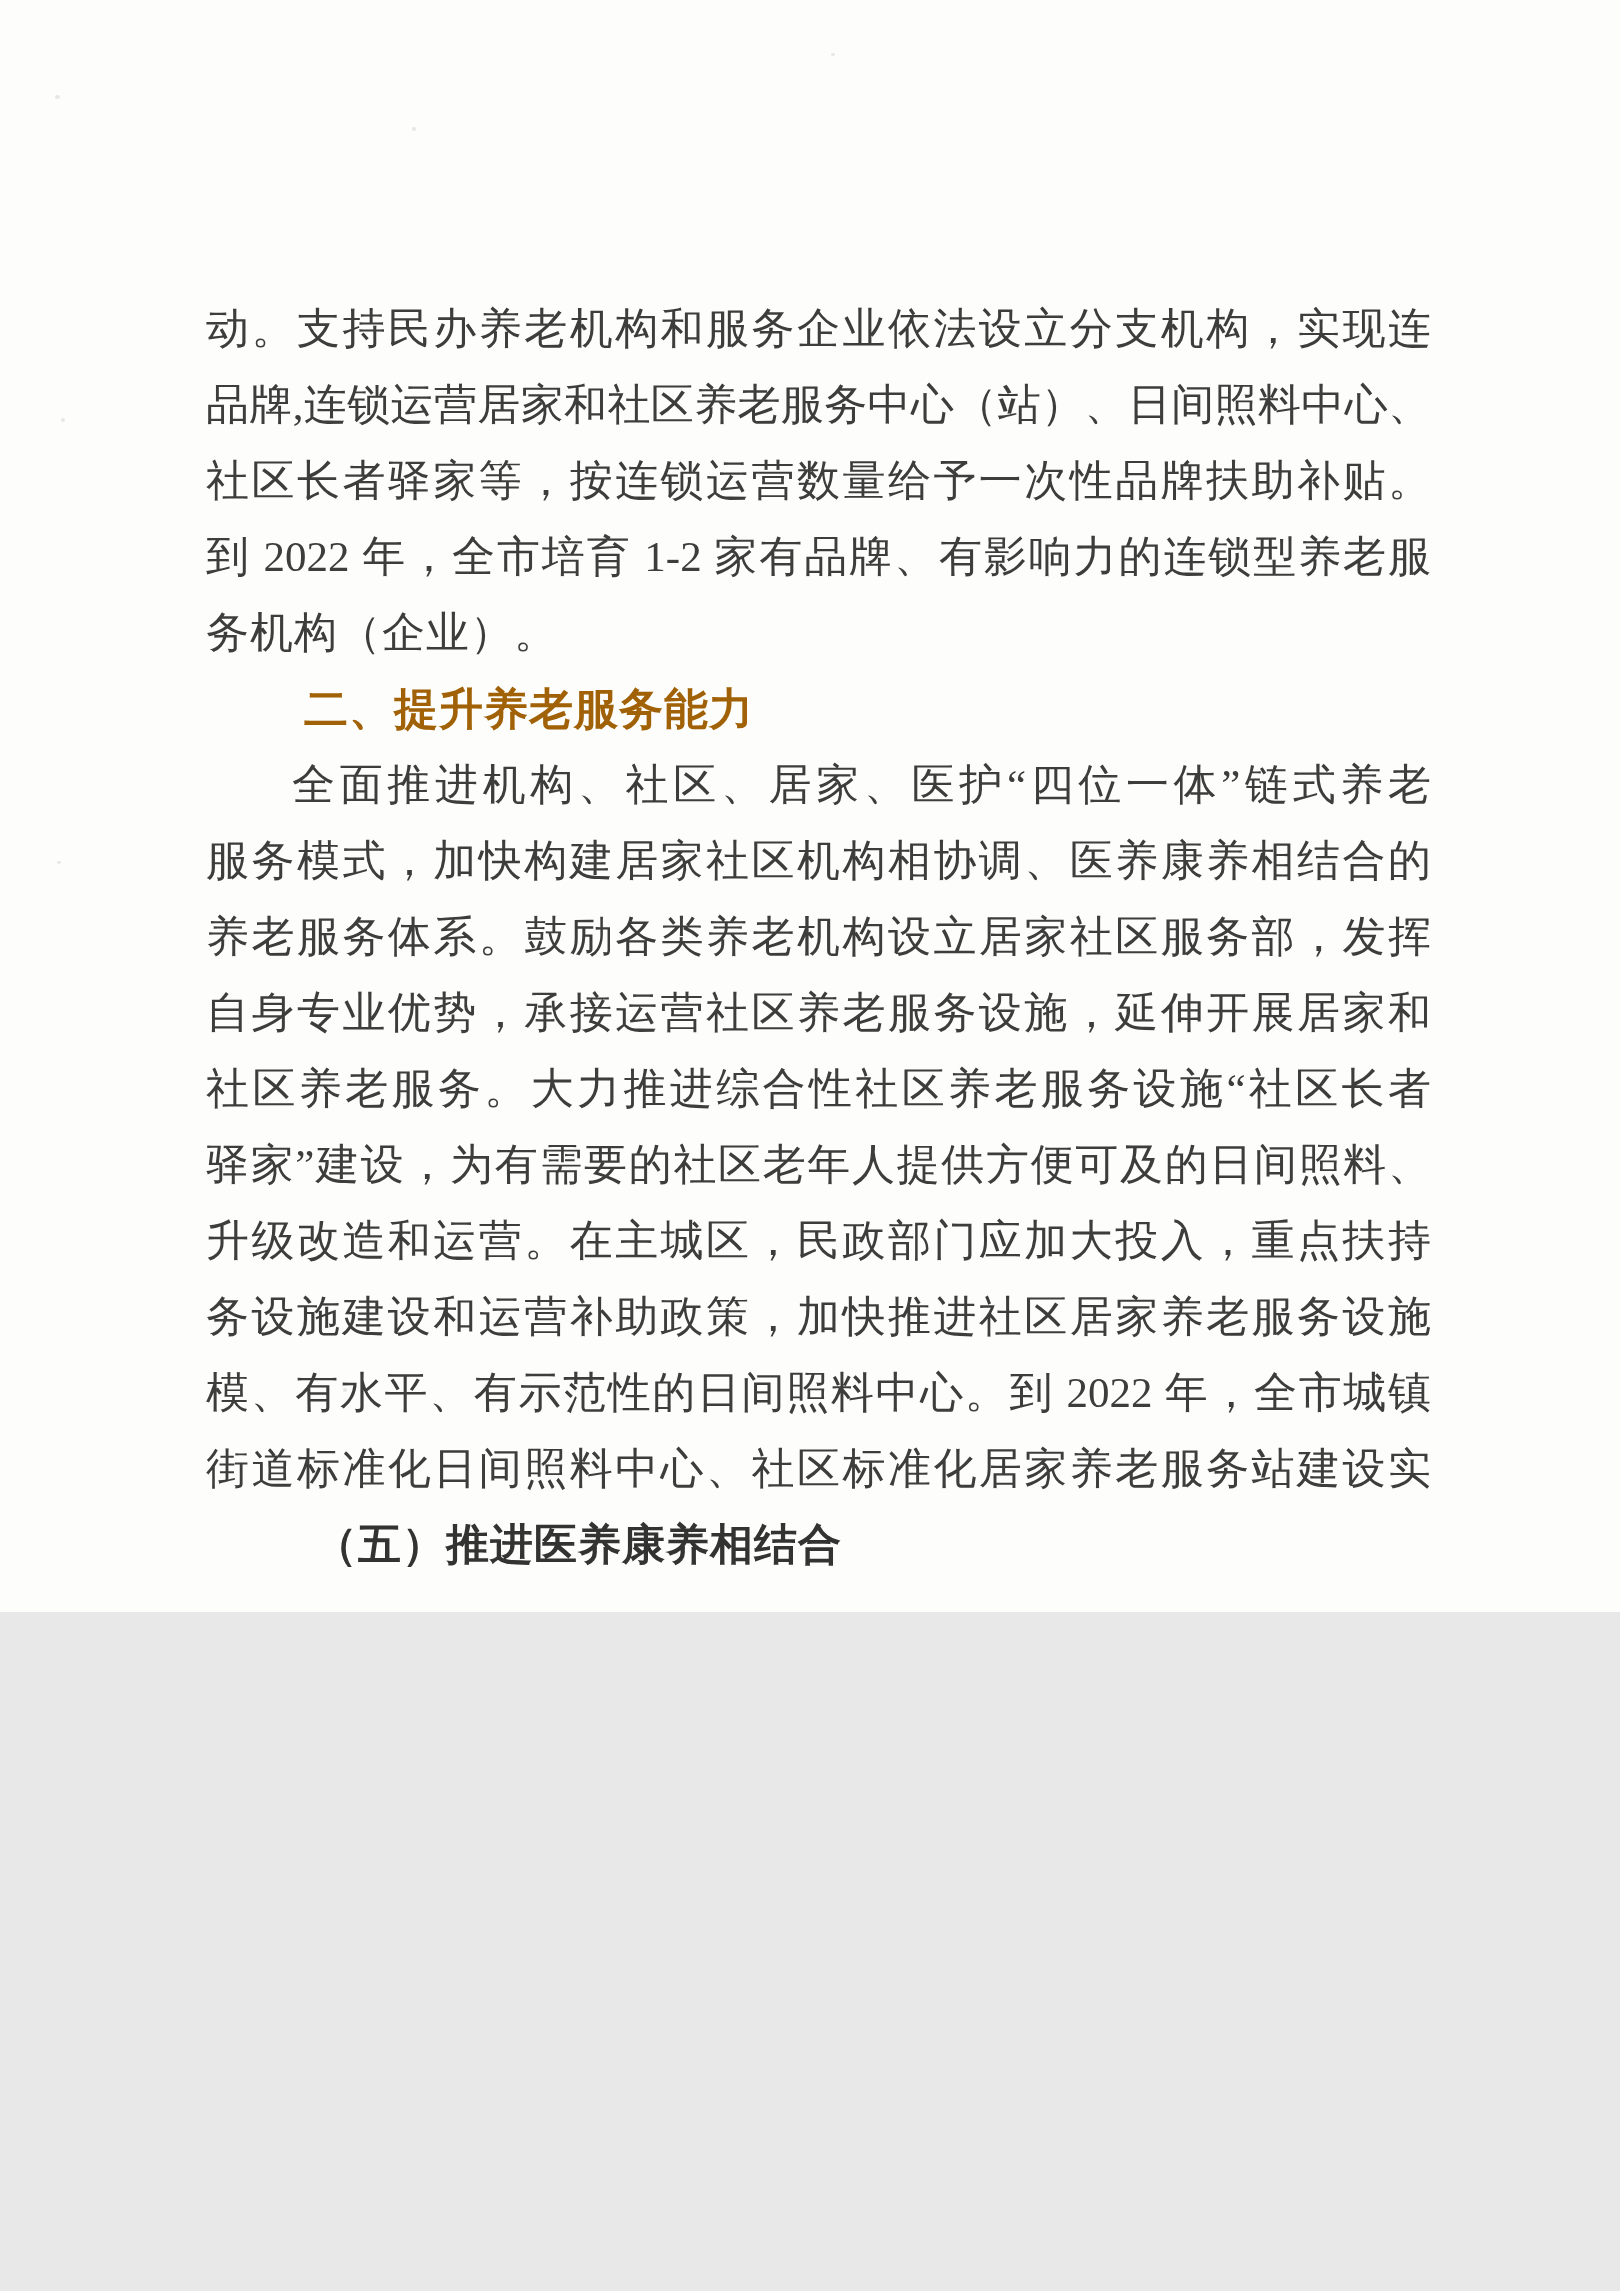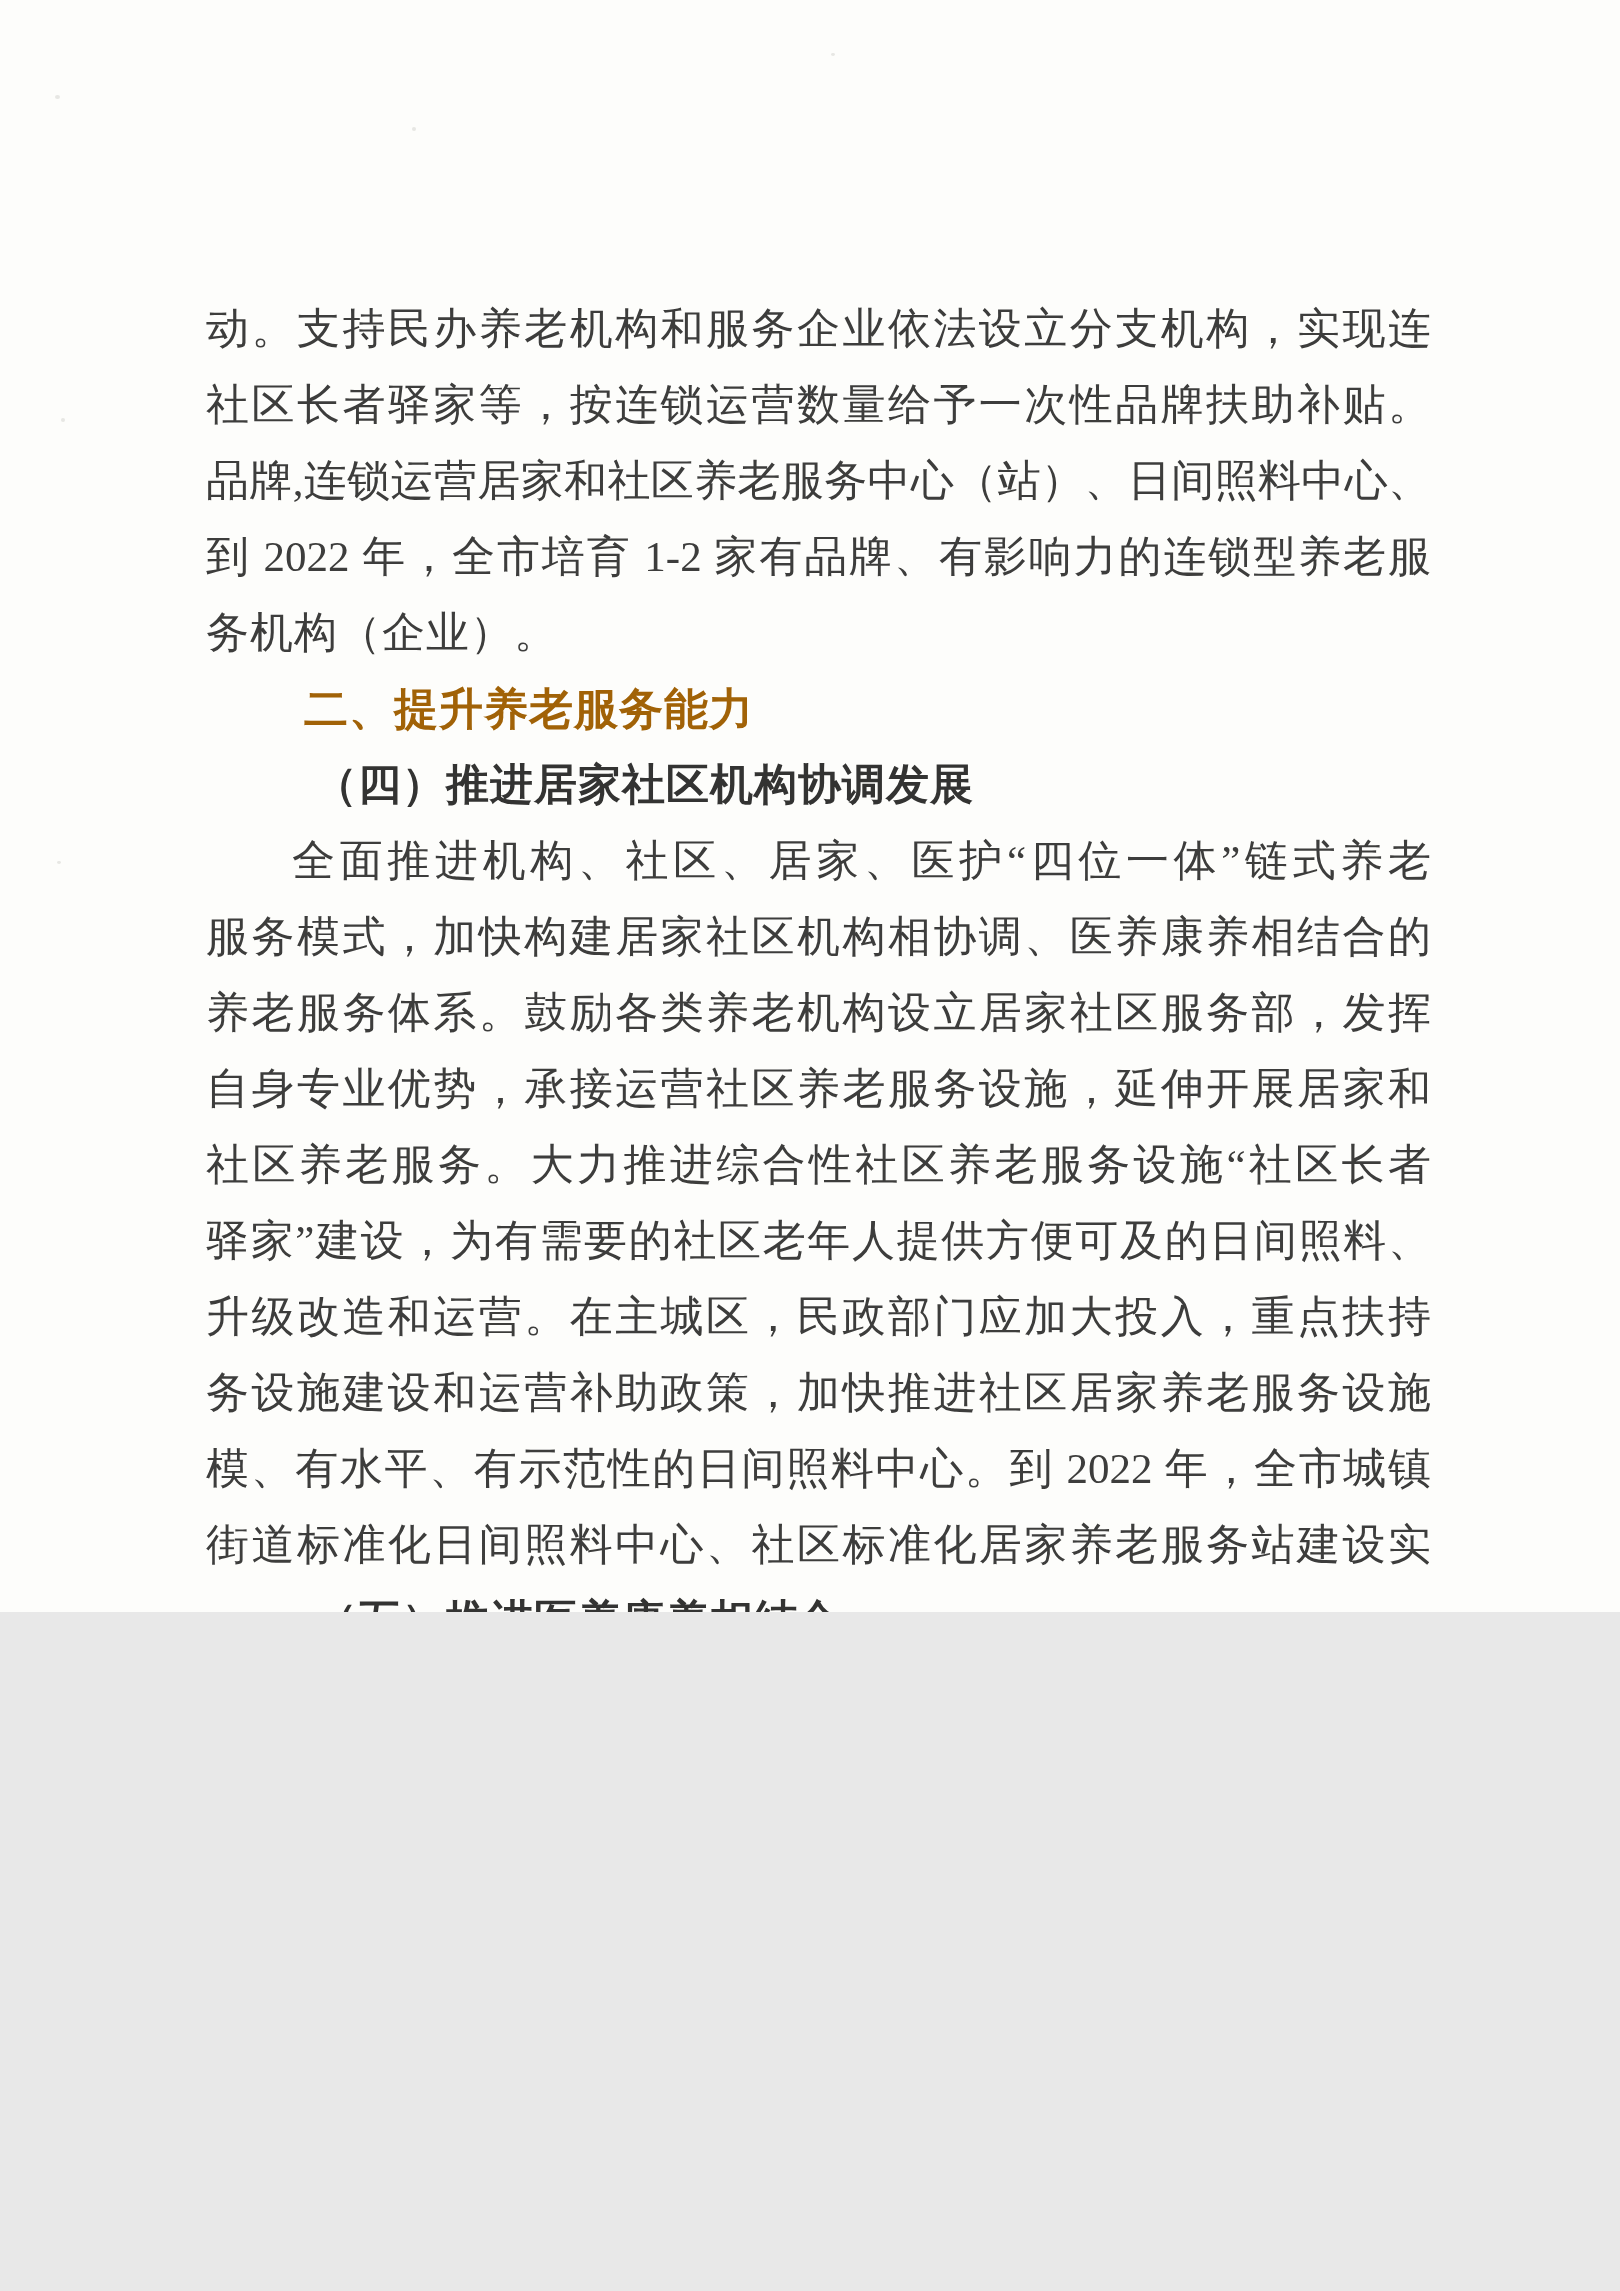--- a/index.html
+++ b/index.html
@@ -70,26 +70,25 @@
     letter-spacing: 0;
   }
 </style>
 </head>
 <body>
 
 <div class="page">
 
   <div class="text-block">
     <div class="line just">动。支持民办养老机构和服务企业依法设立分支机构，实现连</div>
+    <div class="line just">品牌,连锁运营居家和社区养老服务中心（站）、日间照料中心、</div>
     <div class="line just">社区长者驿家等，按连锁运营数量给予一次性品牌扶助补贴。</div>
-    <div class="line just">品牌,连锁运营居家和社区养老服务中心（站）、日间照料中心、</div>
     <div class="line just">到 2022 年，全市培育 1-2 家有品牌、有影响力的连锁型养老服</div>
     <div class="line">务机构（企业）。</div>
     <div class="line heading">二、提升养老服务能力</div>
-    <div class="line sub">（四）推进居家社区机构协调发展</div>
     <div class="line just indent">全面推进机构、社区、居家、医护“四位一体”链式养老</div>
     <div class="line just">服务模式，加快构建居家社区机构相协调、医养康养相结合的</div>
     <div class="line just">养老服务体系。鼓励各类养老机构设立居家社区服务部，发挥</div>
     <div class="line just">自身专业优势，承接运营社区养老服务设施，延伸开展居家和</div>
     <div class="line just">社区养老服务。大力推进综合性社区养老服务设施“社区长者</div>
     <div class="line just">驿家”建设，为有需要的社区老年人提供方便可及的日间照料、</div>
     <div class="line just">升级改造和运营。在主城区，民政部门应加大投入，重点扶持</div>
     <div class="line just">务设施建设和运营补助政策，加快推进社区居家养老服务设施</div>
     <div class="line just">模、有水平、有示范性的日间照料中心。到 2022 年，全市城镇</div>
     <div class="line just">街道标准化日间照料中心、社区标准化居家养老服务站建设实</div>

